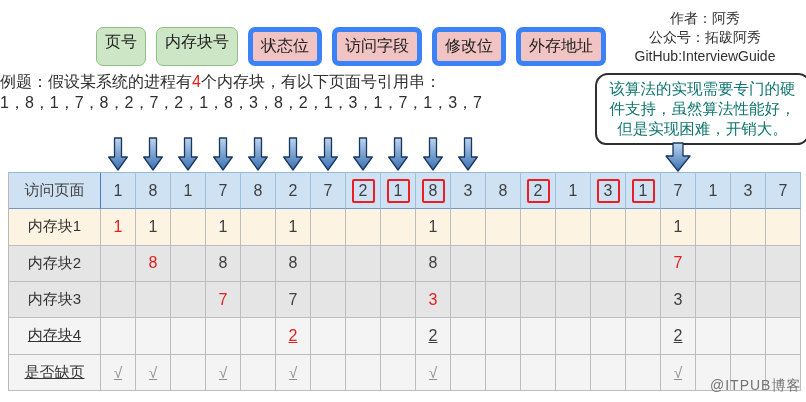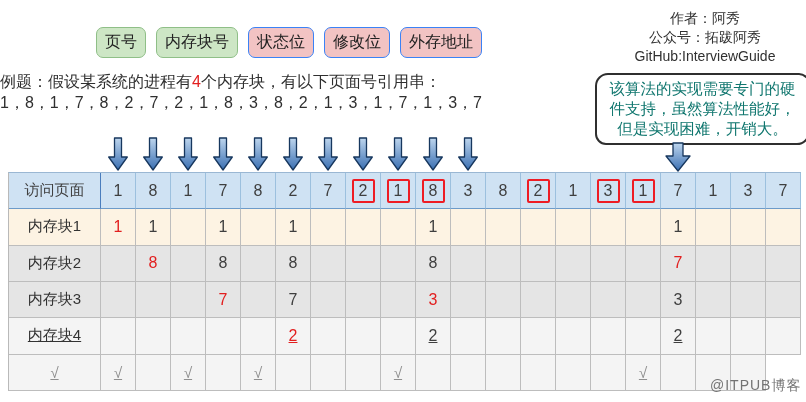--- a/index.html
+++ b/index.html
@@ -4,21 +4,21 @@
 <style>
   html,body{margin:0;padding:0;background:#ffffff;}
   .stage{
     position:relative;width:806px;height:402px;background:#ffffff;overflow:hidden;
     font-family:"Liberation Sans","DejaVu Sans",sans-serif;color:#333;
   }
   
   .legend{position:absolute;left:96px;top:19px;display:inline-flex;gap:10px;margin-top:8px;}
   .tag{display:inline-block;padding:4px 8px;font-size:16px;border-radius:7px;color:#222;white-space:nowrap;}
   .tag-green{background:#cde6c5;border:1px solid #8fbf87;}
-  .tag-pink{background:#f2c3c3;border:1px solid #3b82f6;}
+  .tag-pink{background:#f2c3c3;border:5px solid #3b82f6;}
   
   .author{position:absolute;left:600px;top:9px;width:210px;text-align:center;font-size:14px;line-height:19px;color:#303030;}
   
   .example{position:absolute;left:0px;top:71px;width:615px;text-align:left;font-size:16px;line-height:21px;color:#2f2f2f;}
   .red{color:#e21f1f;}
   
   .bubble{
     position:absolute;left:583px;top:73px;width:215px;box-sizing:border-box;
     border:2px solid #2f2f2f;border-radius:13px 11px 13px 11px;background:#fff;
     padding:4px 5px;font-size:15.5px;line-height:20px;text-align:center;color:#0f766e;margin-left:12px;
@@ -63,20 +63,21 @@
         <stop offset="0" stop-color="#bed6ee"></stop>
         <stop offset="1" stop-color="#3a6fb2"></stop>
       </linearGradient>
     </defs>
   </svg>
 
   <div class="legend">
       <span class="tag tag-green">页号</span>
       <span class="tag tag-green">内存块号</span>
       <span class="tag tag-pink">状态位</span>
+      <span class="tag tag-pink">访问字段</span>
       <span class="tag tag-pink">修改位</span>
       <span class="tag tag-pink">外存地址</span>
     </div>
 
   <div class="author">
     <div>作者：阿秀</div>
     <div>公众号：拓跋阿秀</div>
     <div>GitHub:InterviewGuide</div>
   </div>
 
@@ -263,20 +264,21 @@
       <div class="cell bg-light"></div>
       <div class="cell bg-light"></div>
       <div class="cell bg-light"></div>
       <div class="cell bg-light"></div>
       <div class="cell bg-light"></div>
       <div class="cell bg-light"></div>
       <div class="cell bg-light">2</div>
       <div class="cell bg-light"></div>
       <div class="cell bg-light"></div>
       <div class="cell bg-light"></div>
+      <div class="cell rowlbl bg-light">是否缺页</div>
       <div class="cell bg-light tick">√</div>
       <div class="cell bg-light tick">√</div>
       <div class="cell bg-light"></div>
       <div class="cell bg-light tick">√</div>
       <div class="cell bg-light"></div>
       <div class="cell bg-light tick">√</div>
       <div class="cell bg-light"></div>
       <div class="cell bg-light"></div>
       <div class="cell bg-light"></div>
       <div class="cell bg-light tick">√</div>

